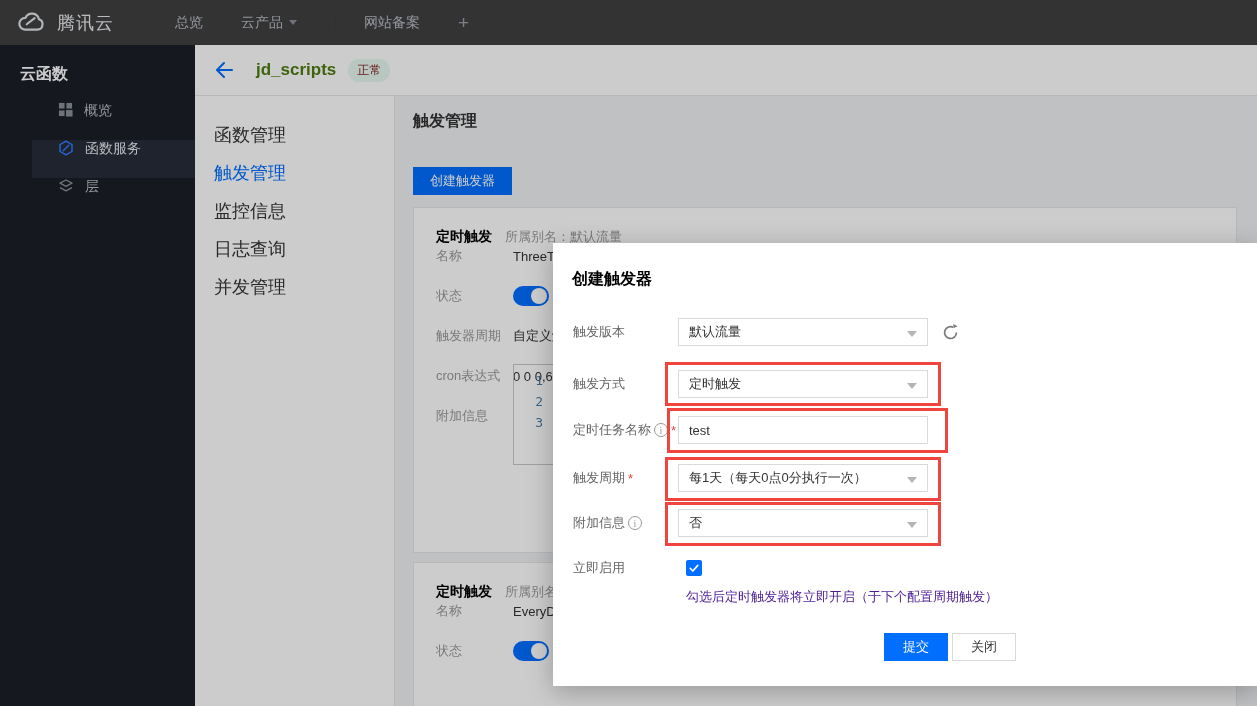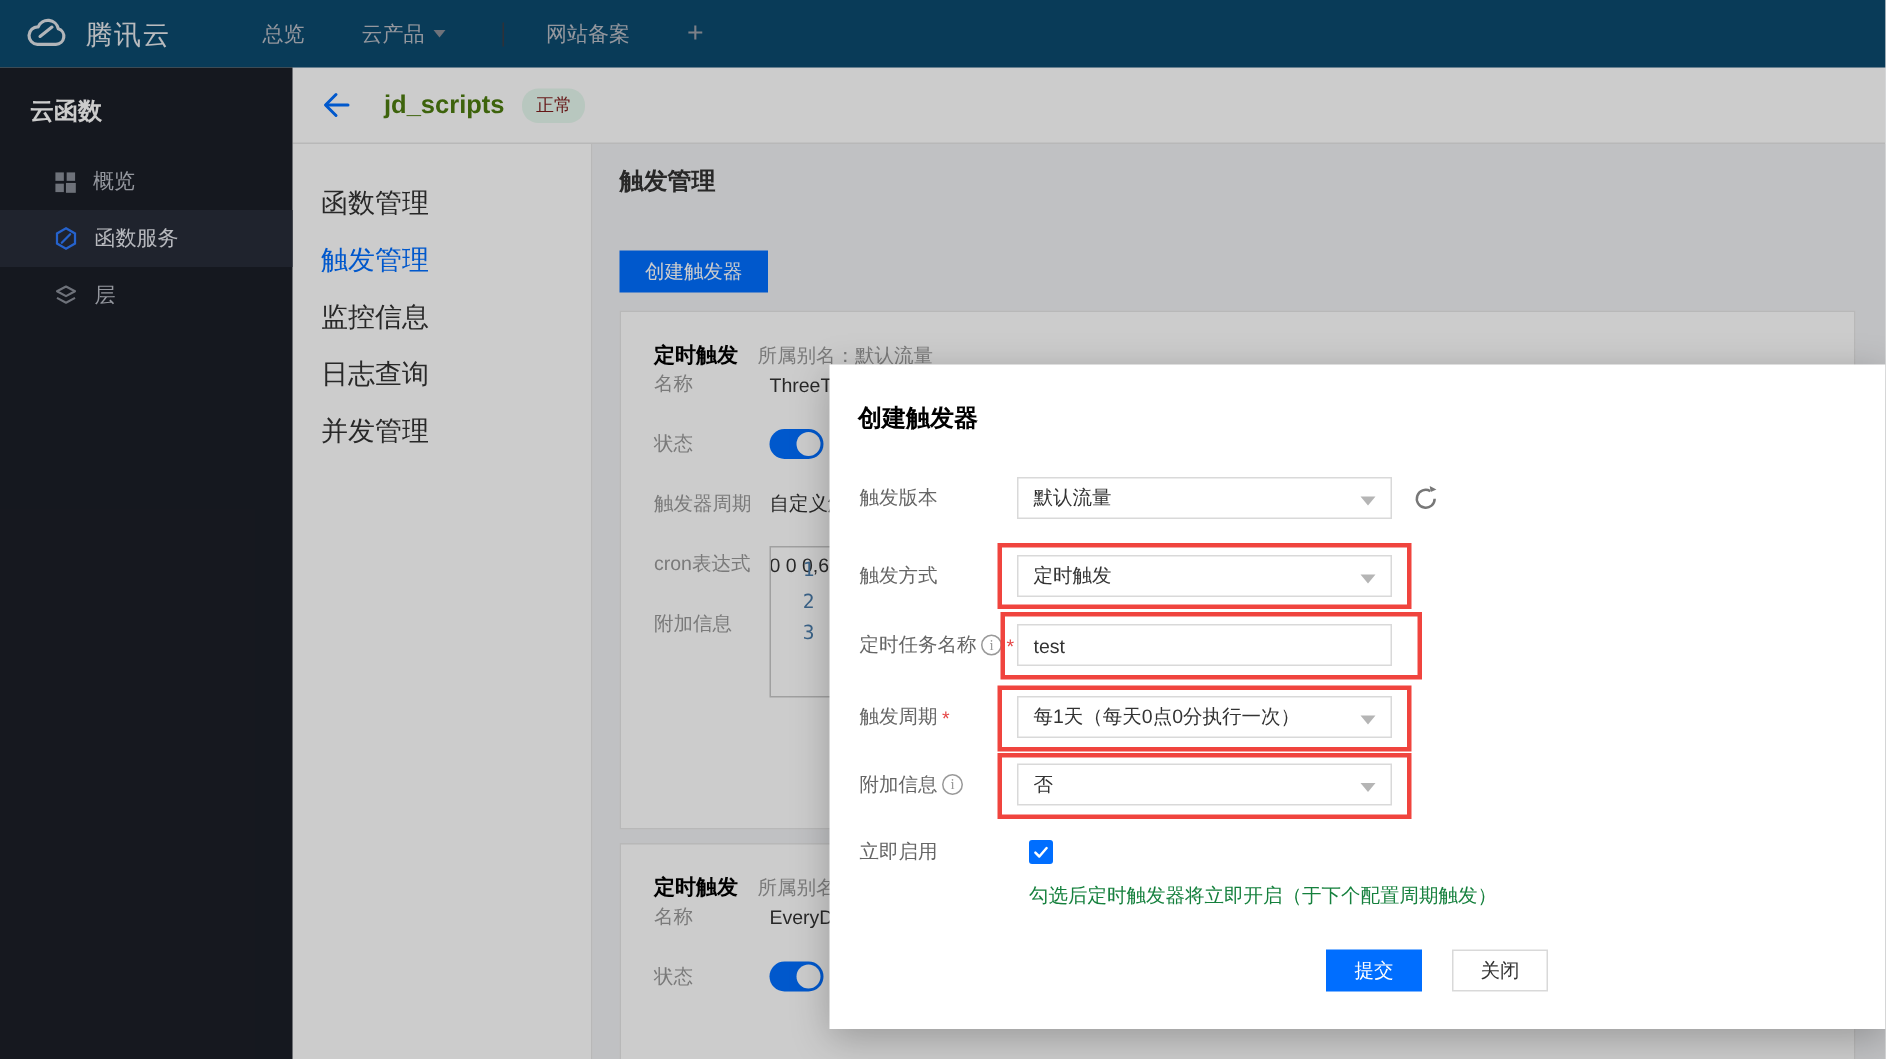--- a/index.html
+++ b/index.html
@@ -4,35 +4,35 @@
 <style>
   * { box-sizing: border-box; margin: 0; padding: 0; }
   html,body { width:1257px; height:706px; }
   body {
     position: relative; overflow: hidden;
     font-family: "Liberation Sans", "DejaVu Sans", sans-serif;
     background: #f1f2f4; font-size: 13px; color:#333;
   }
   
   .topbar { position:absolute; left:0; top:0; width:1257px; height:45px;
-    background:#0c4a6e; display:flex; align-items:center; z-index:3; }
+    background:#404040; display:flex; align-items:center; z-index:3; }
   .brand { display:flex; align-items:center; gap:9px; padding-left:16px; width:175px; }
   .brand-name { color:#e8eaee; font-size:18px; letter-spacing:1px; }
   .topnav { display:flex; align-items:center; color:#b9bdc6; font-size:14px; }
   .topnav .tn-item { margin-right:38px; cursor:pointer; display:flex; align-items:center; gap:6px;}
   .tn-caret { width:0; height:0; border-left:4px solid transparent; border-right:4px solid transparent;
     border-top:5px solid #8b8f99; display:inline-block; }
   .vdiv { width:1px; height:16px; background:#3a3e47; margin-right:28px; }
   .tn-plus { font-size:19px; color:#9ba0aa; }
   
   .sidenav { position:absolute; left:0; top:45px; width:195px; height:661px;
     background:#1b1e27; z-index:3; }
   .sidenav-title { color:#ffffff; font-size:16px; font-weight:bold; padding:19px 0 17px 20px; }
-  .side-item { height:38px; display:flex; align-items:center; gap:11px; padding-left:36px;
-    color:#b9bdc6; font-size:14px; cursor:pointer; }
+  .side-item { height:38px; display:flex; gap:11px; padding-left:26px;
+    color:#b9bdc6; font-size:14px; cursor:pointer;margin-left:32px; }
   .side-item.active { background:#272c39; color:#e6e8ee; }
   
   .pagehead { position:absolute; left:195px; top:45px; width:1062px; height:51px;
     background:#ffffff; border-bottom:1px solid #e7e7e7; display:flex; align-items:center; z-index:2; }
   .back { margin-left:19px; width:22px; height:22px; display:flex; align-items:center; cursor:pointer; }
   .ph-title { font-size:17px; font-weight:bold; color:#4d7c0f; margin-left:20px; }
   .status-badge { margin-left:12px; background:#e7f9ef; color:#7f1d1d; font-size:12px;
     padding:3px 9px; border-radius:11px; }
   
   .subnav { position:absolute; left:195px; top:96px; width:200px; height:610px;
@@ -81,22 +81,22 @@
     border-left:5px solid transparent; border-right:5px solid transparent; border-top:6px solid #b5b5b5; }
   .txt input { border:none; outline:none; width:100%; font-size:13px; color:#333; font-family:inherit; }
   .refresh { margin-left:13px; cursor:pointer; display:flex; }
   .redbox { position:absolute; border:3px solid #f0443e; z-index:5; pointer-events:none; }
   .rb1 { left:112px; top:119px; width:276px; height:44px; }
   .rb2 { left:114px; top:165px; width:281px; height:45px; }
   .rb3 { left:112px; top:214px; width:276px; height:44px; }
   .rb4 { left:112px; top:259px; width:276px; height:44px; }
   .checkbox { width:16px; height:16px; background:#006eff; border-radius:2px; margin-left:8px;
     display:flex; align-items:center; justify-content:center; cursor:pointer; }
-  .m-hint { position:absolute; left:133px; top:345px; color:#15803d; font-size:13px; }
-  .m-footer { position:absolute; left:331px; top:390px; display:flex; gap:20px; }
+  .m-hint { position:absolute; left:133px; top:345px; color:#4c1d95; font-size:13px; }
+  .m-footer { position:absolute; left:331px; top:390px; display:flex; gap:4px; }
   .btn-submit { width:64px; height:28px; background:#006eff; color:#fff; border:none; font-size:13px;
     cursor:pointer; font-family:inherit; }
   .btn-close { width:64px; height:28px; background:#fff; color:#333; border:1px solid #d9d9d9;
     font-size:13px; cursor:pointer; font-family:inherit; }
   .grid-icon rect { fill:#8a8f99; }
   svg { display:block; }
 </style>
 </head>
 <body>
 

